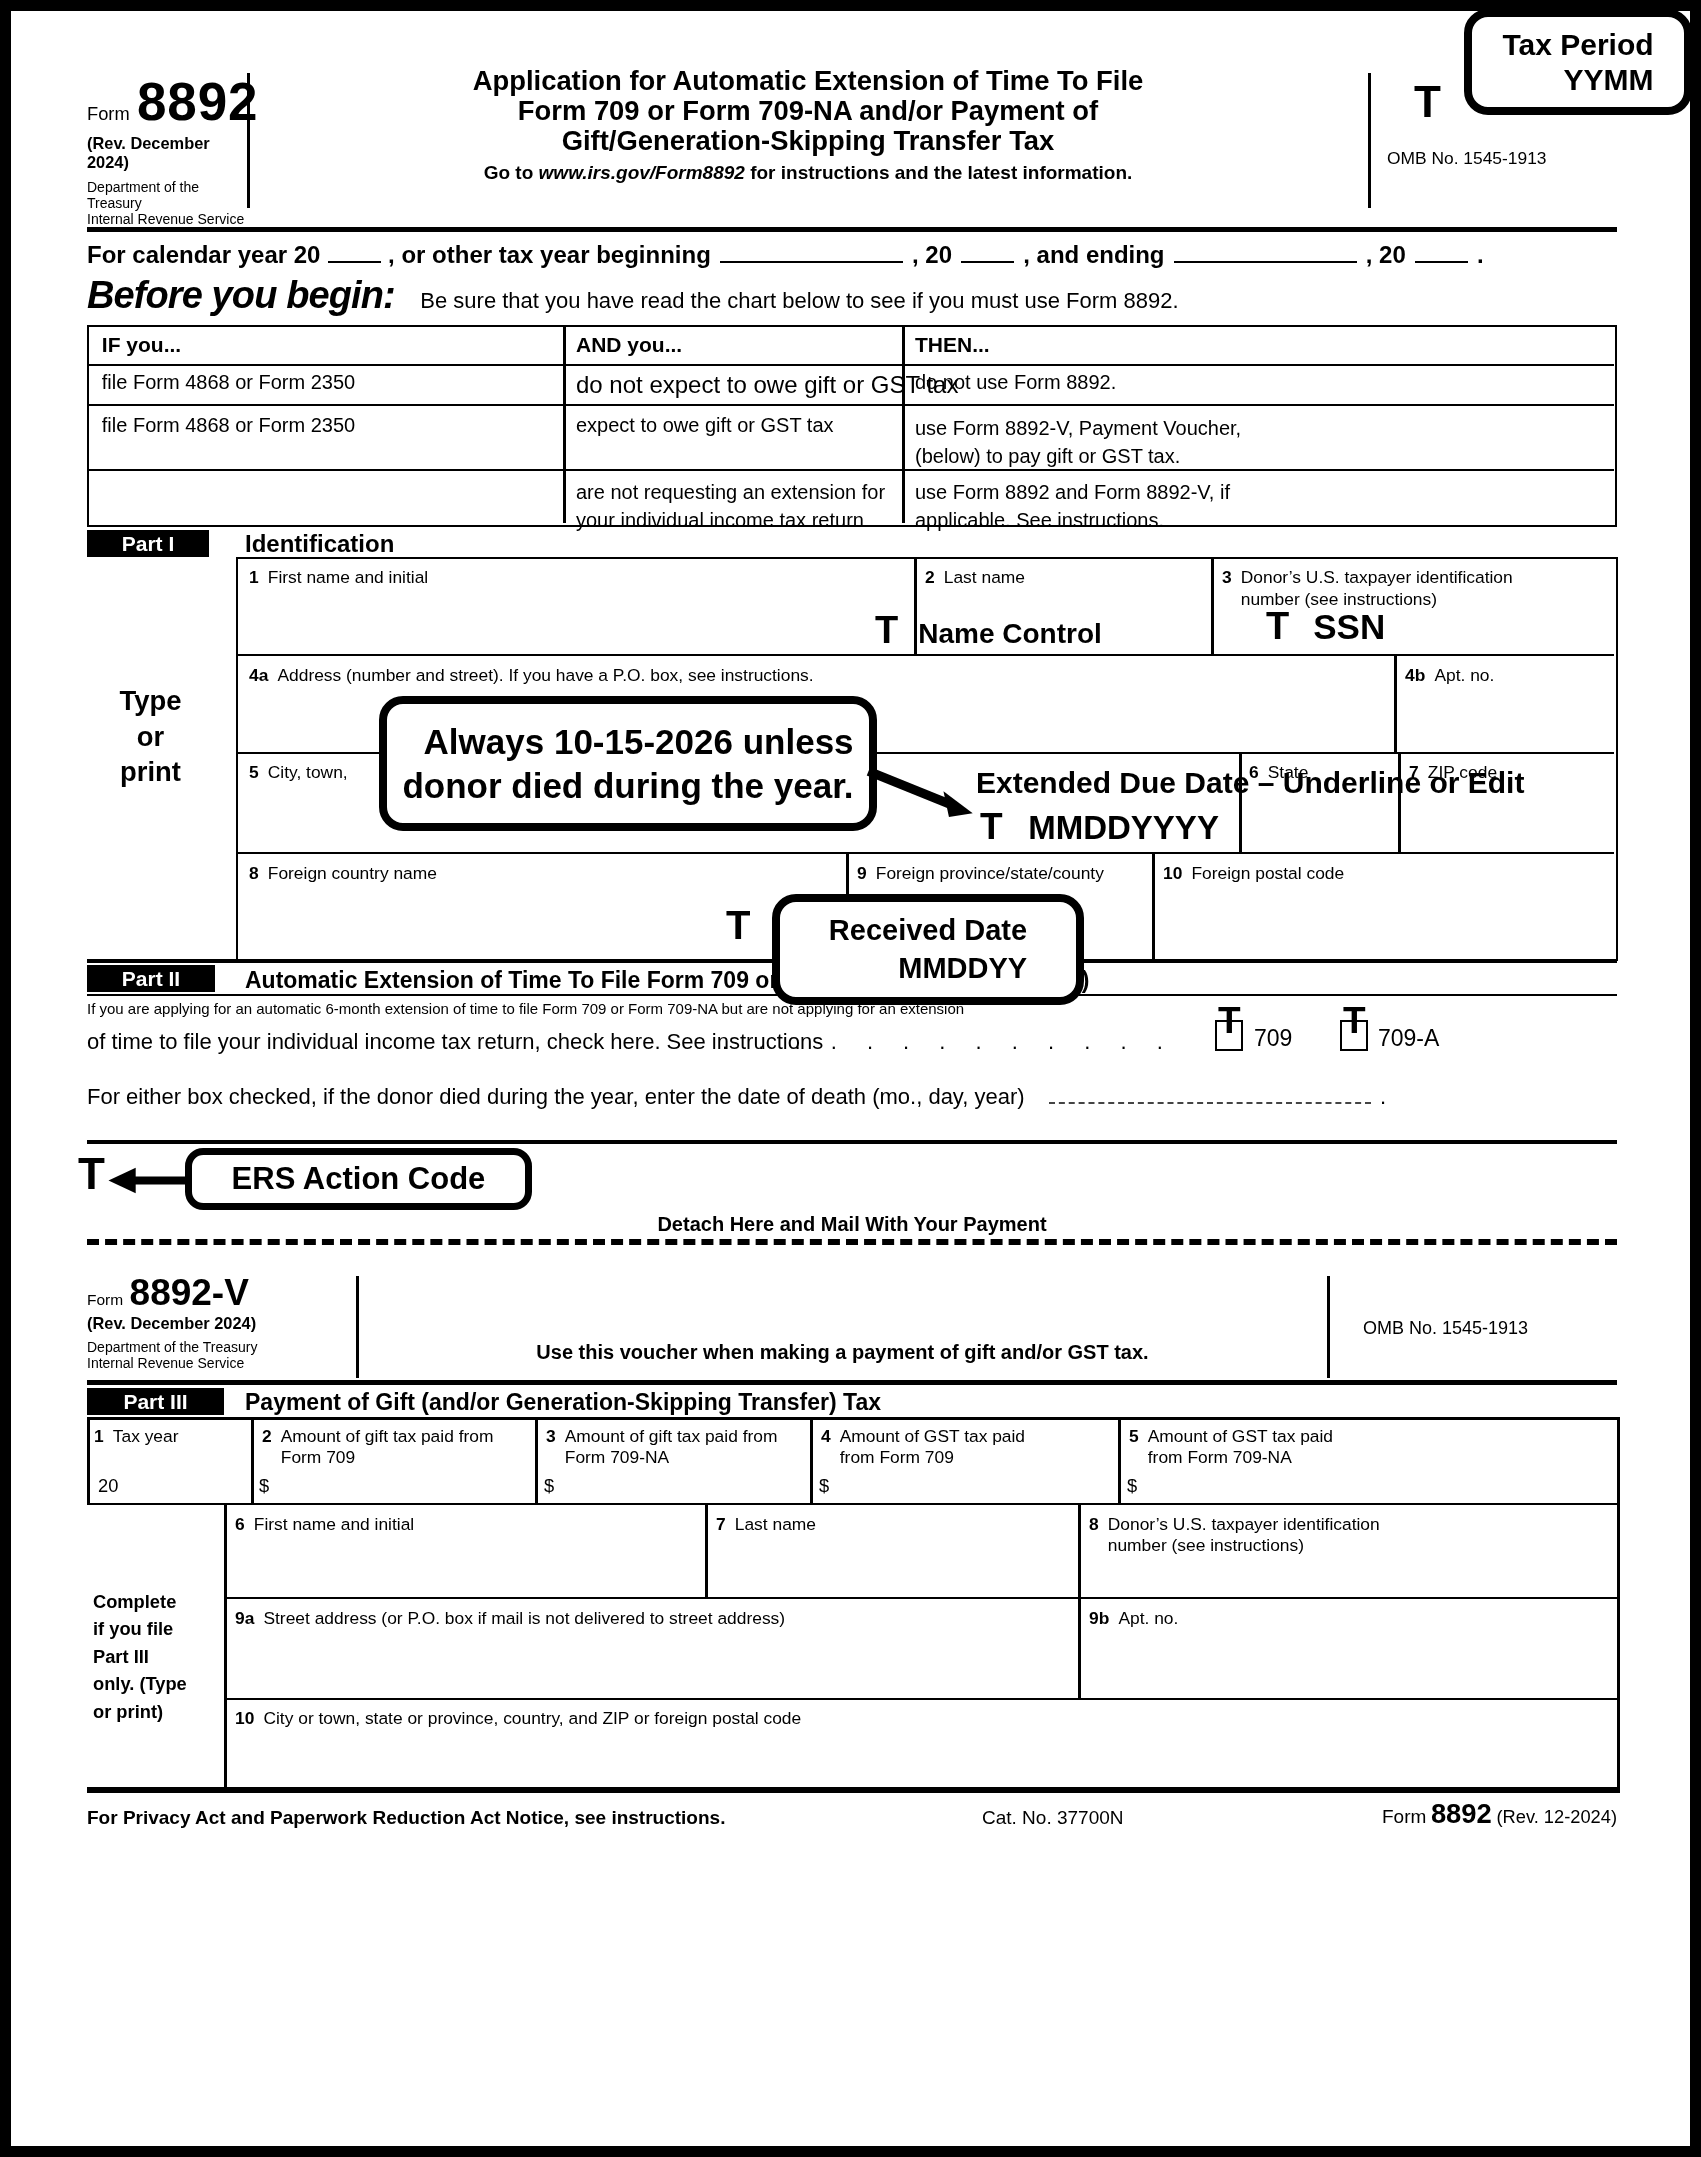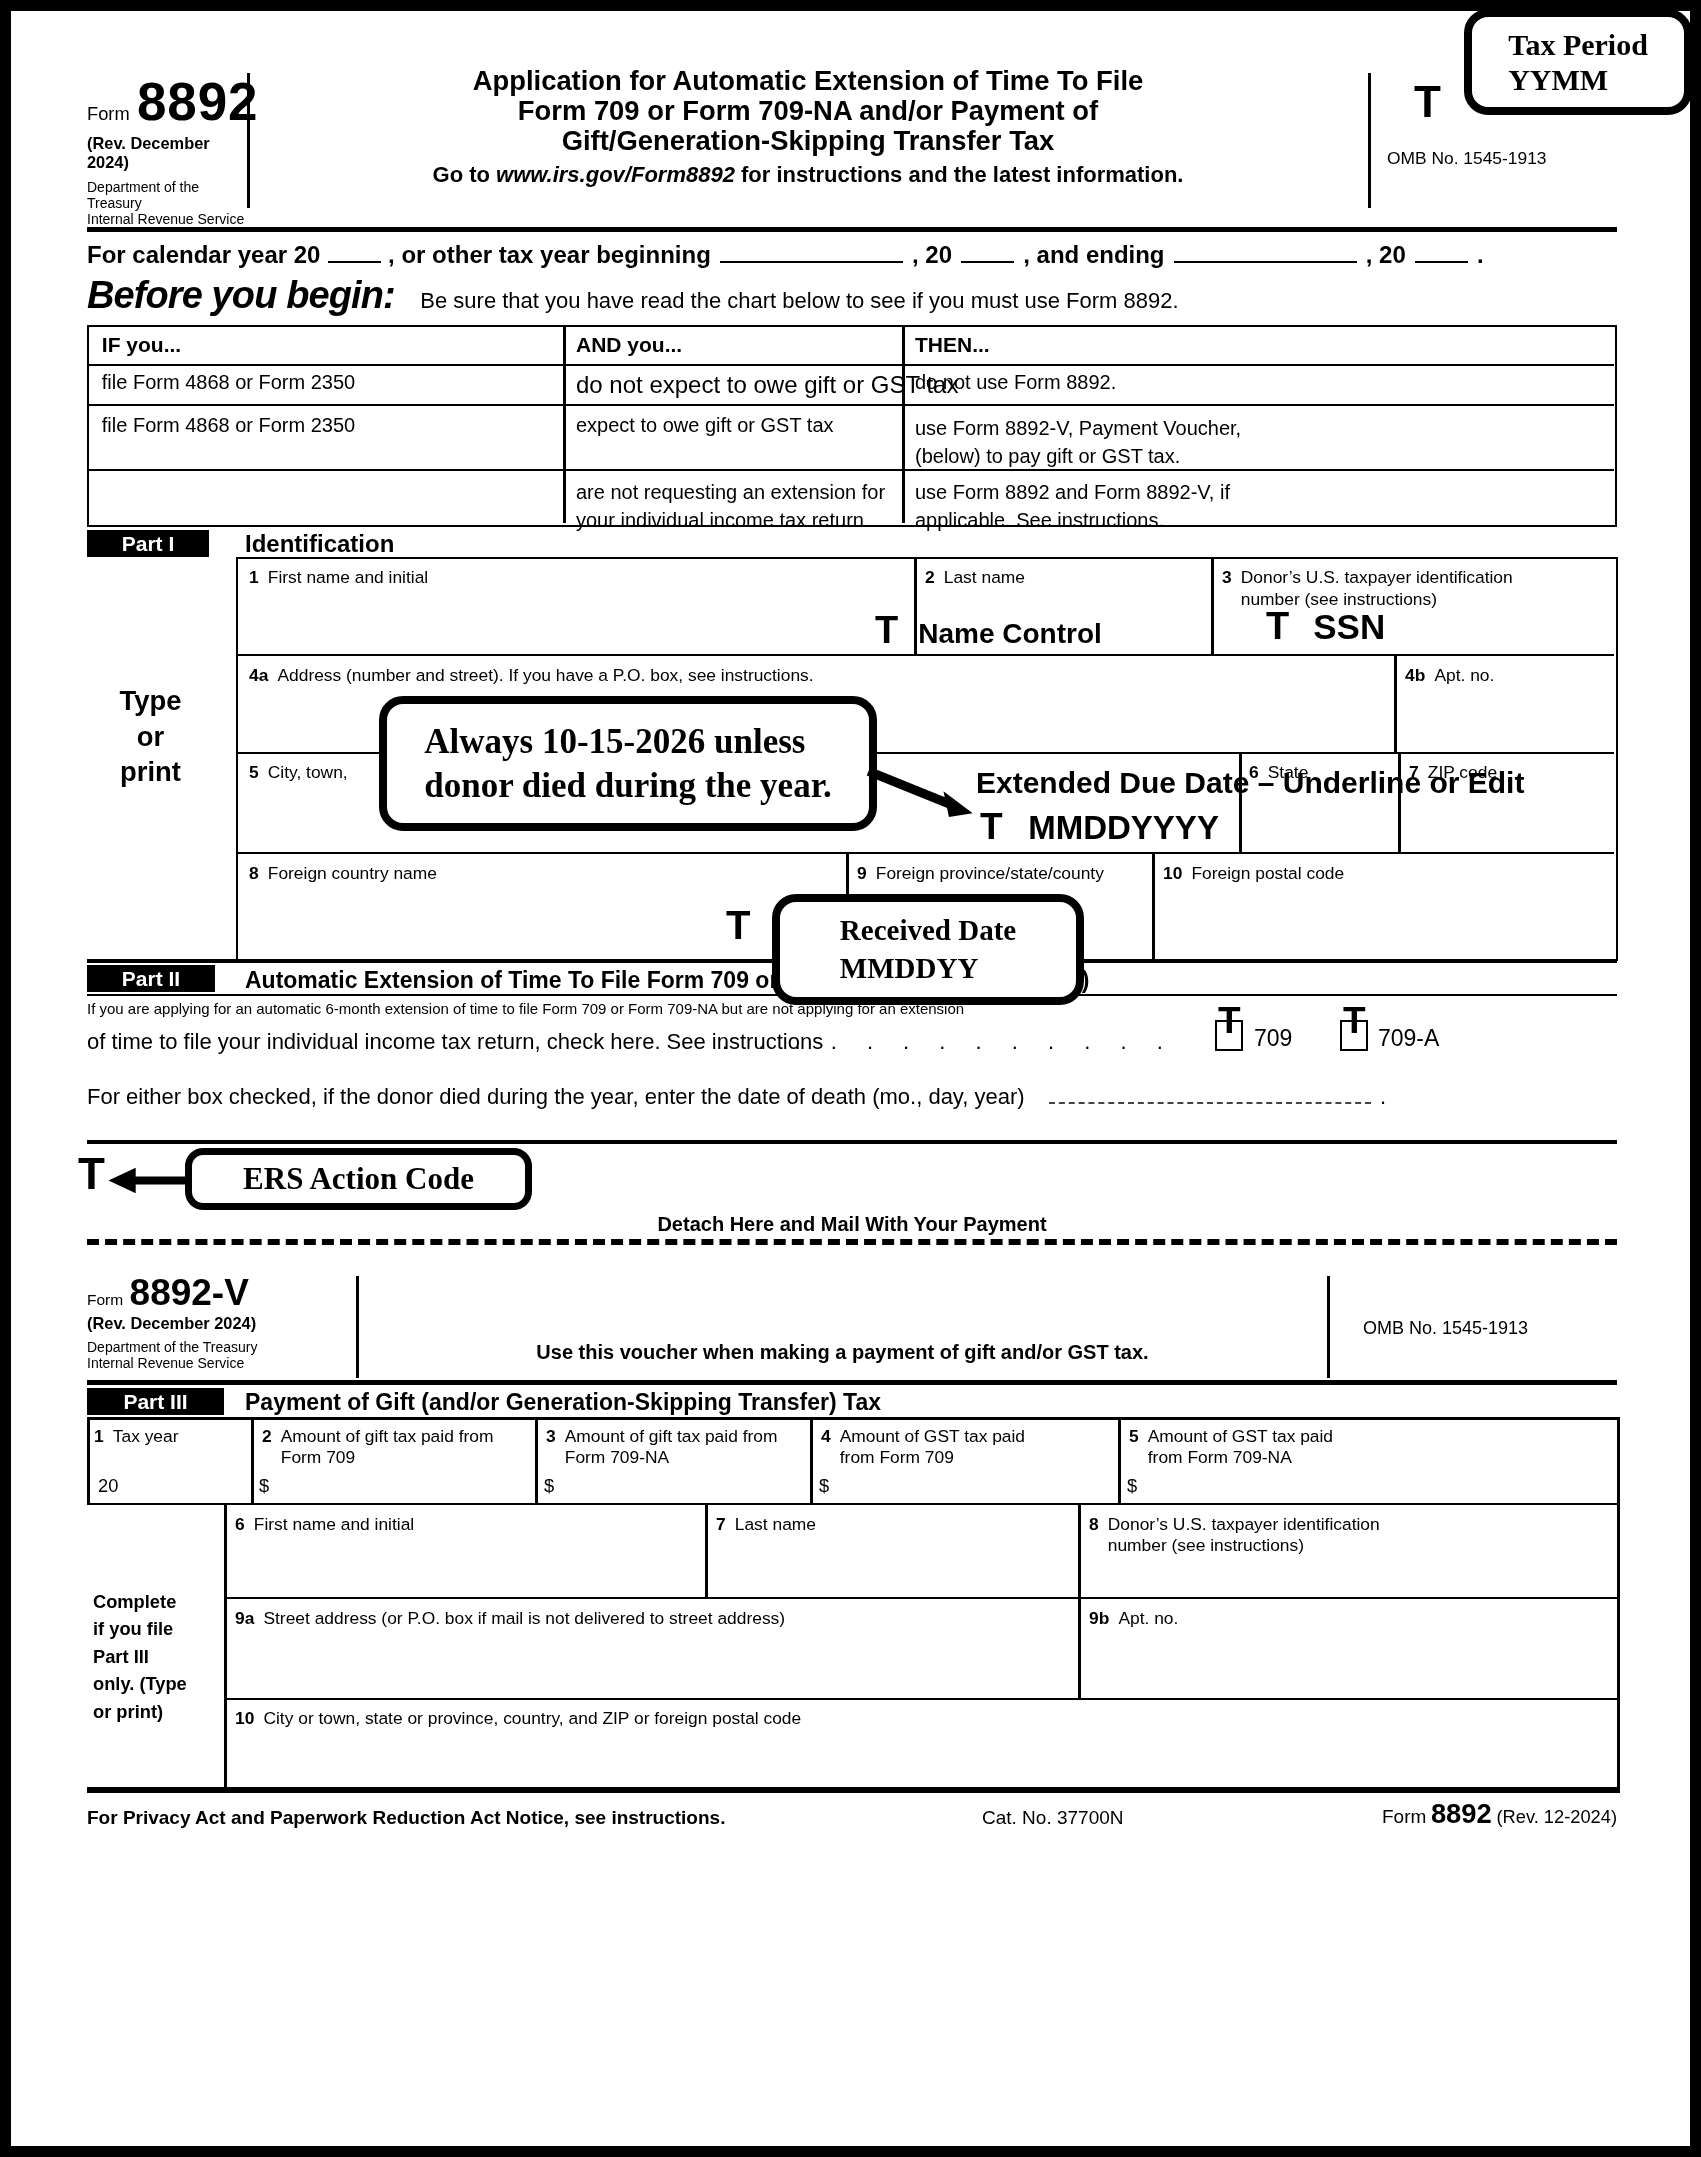--- a/index.html
+++ b/index.html
@@ -7,21 +7,21 @@
         font-family:"Liberation Sans","DejaVu Sans",sans-serif;color:#000;}
   .pborder{position:absolute;background:#000;z-index:50;}
   .abs{position:absolute;}
   .b{font-weight:bold;}
   .pre{white-space:pre-line;}
   .nw{white-space:nowrap;}
   .hline{position:absolute;background:#000;height:2.7px;}
   .vline{position:absolute;background:#000;width:2.7px;}
   .stamp{font-weight:bold;color:#000;}
   .callout{position:absolute;background:#fff;border:8.2px solid #000;border-radius:24px;
-           display:flex;align-items:center;justify-content:center;text-align:left;z-index:10;font-family:Liberation Serif, serif;}
+           display:flex;align-items:center;justify-content:center;text-align:right;z-index:10;}
   .blank{display:inline-block;border-bottom:2.7px solid #000;height:22px;vertical-align:baseline;}
   .fieldlbl{position:absolute;font-size:17.4px;line-height:1.25;padding:4.6px 0 0 0;}
   .fieldlbl .fnum{font-weight:bold;margin-right:9.1px;}
   .dollar{position:absolute;font-size:18.3px;}
   .cb{position:absolute;width:24px;height:27.4px;border:2.7px solid #000;}
   .cb .t{position:absolute;top:-20px;left:0.9px;font-size:37px;font-weight:bold;line-height:1;}
   .blackbar{position:absolute;background:#000;color:#fff;font-weight:bold;
             display:flex;align-items:center;justify-content:center;}
 </style>
 </head>
@@ -43,21 +43,21 @@
     <div style="font-size:14px;margin-top:7.3px">Department of the Treasury</div>
     <div style="font-size:14px">Internal Revenue Service</div>
   </div>
 
   <div class="vline" style="left:247px;top:73px;height:135px"></div>
 
   <div class="abs" style="left:260px;top:66px;width:1096px;text-align:center">
     <div class="b" style="font-size:27.4px;line-height:1.1">Application for Automatic Extension of Time To File</div>
     <div class="b" style="font-size:27.4px;line-height:1.1">Form 709 or Form 709-NA and/or Payment of</div>
     <div class="b" style="font-size:27.4px;line-height:1.1">Gift/Generation-Skipping Transfer Tax</div>
-    <div class="b" style="font-size:22px;margin-top:5.5px">
+    <div class="b" style="font-size:19px;margin-top:5.5px">
       <span>Go to </span><span style="font-style:italic">www.irs.gov/Form8892</span><span> for instructions and the latest information.</span>
     </div>
   </div>
 
   <div class="vline" style="left:1368px;top:73px;height:135px"></div>
 
   <div class="abs stamp" style="left:1414px;top:77px;font-size:44px">T</div>
   <div class="abs" style="left:1387px;top:148px;font-size:17.4px">OMB No. 1545-1913</div>
 
   <div class="callout pre b" style="left:1464px;top:9.1px;width:212px;height:90px;font-size:30px;line-height:1.18;z-index:60">Tax Period

